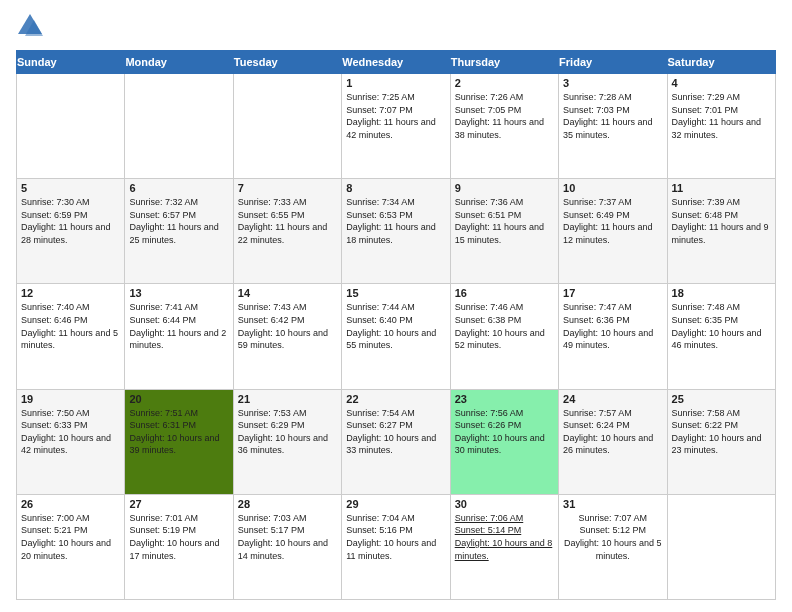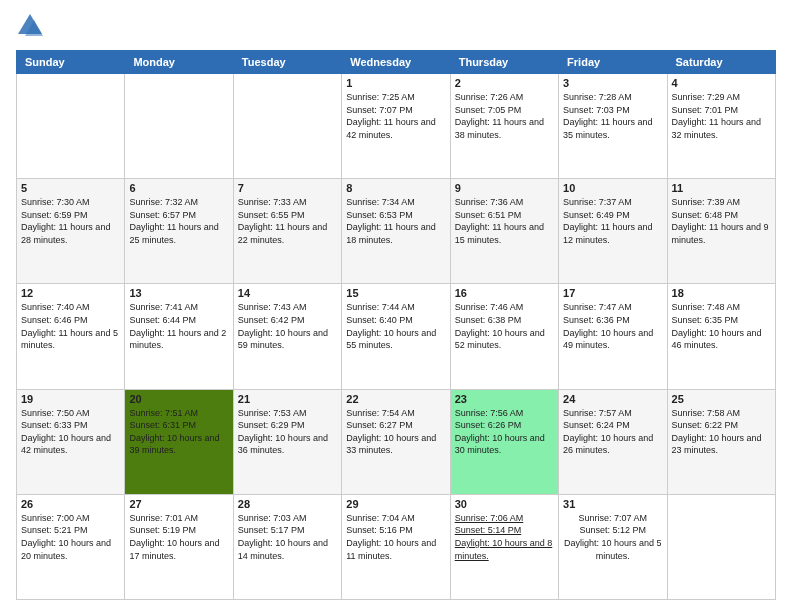--- a/index.html
+++ b/index.html
@@ -65,21 +65,21 @@
       border: 1px solid #ccc;
       border-collapse: collapse;
       width: 100%;
       table-layout: fixed;
     }
     .calendar th {
       background: #2e6db4;
       color: #fff;
       font-size: 11px;
       font-weight: bold;
-      padding: 5px 8px;
+      padding: 5px 0;
       border: 1px solid #2e6db4;
       text-align: left;
     }
     .calendar td {
       border: 1px solid #ccc;
       vertical-align: top;
       padding: 3px 4px;
       font-size: 9.5px;
       color: #222;
       background: #fff;

